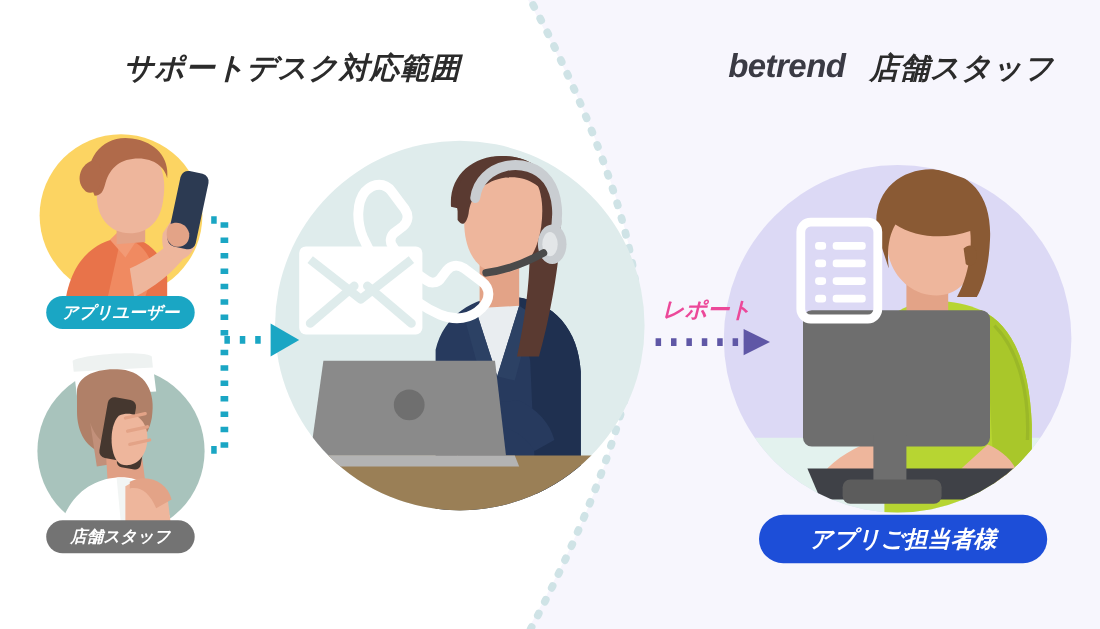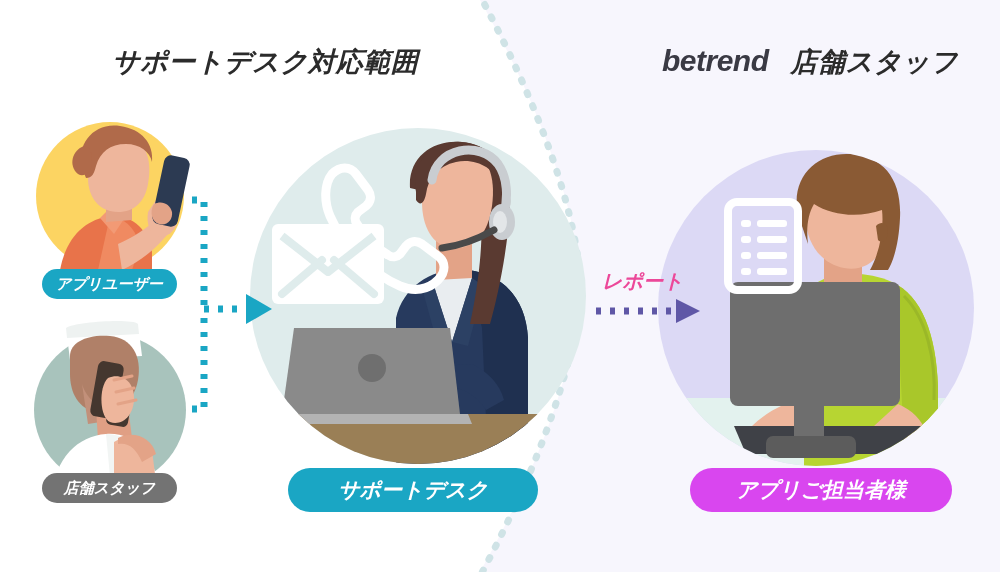--- a/index.html
+++ b/index.html
@@ -35,21 +35,21 @@
   
   .pill{
     position:absolute;
     display:flex;align-items:center;justify-content:center;
     color:#ffffff;font-weight:bold;border-radius:999px;
     white-space:nowrap;box-sizing:border-box;
   }
   #pill-app-user   {left:42px; top:269px; width:135px;height:30px;font-size:15px;background:#1aa6c4;}
   #pill-shop-staff {left:42px; top:473px; width:135px;height:30px;font-size:15px;background:#737373;}
   #pill-support    {left:288px;top:468px; width:250px;height:44px;font-size:21px;background:#1aa6c4;}
-  #pill-owner      {left:690px;top:468px; width:262px;height:44px;font-size:21px;background:#d946ef;}
+  #pill-owner      {left:690px;top:468px; width:262px;height:44px;font-size:21px;background:#1d4ed8;}
 
   
   #report-label{
     position:absolute;left:602px;top:268px;
     font-size:20px;font-weight:bold;color:#ec4899;white-space:nowrap;
   }
 
   
   .illo{position:absolute;}
   #illo-app-user{left:22px;top:112px;width:176px;height:176px;}
@@ -245,18 +245,17 @@
     </g>
 
     <g>
       <path d="M596 311 L672 311" stroke="#5f57a6" stroke-width="7" stroke-dasharray="5 9" fill="none" stroke-linecap="butt"></path>
       <path d="M676 299 L700 311 L676 323 Z" fill="#5f57a6"></path>
     </g>
   </svg>
 
   <div class="pill" id="pill-app-user">アプリユーザー</div>
   <div class="pill" id="pill-shop-staff">店舗スタッフ</div>
-  <div class="pill" id="pill-support">サポートデスク</div>
   <div class="pill" id="pill-owner">アプリご担当者様</div>
 
   <div id="report-label">レポート</div>
 
 </div>
 
 </body></html>

